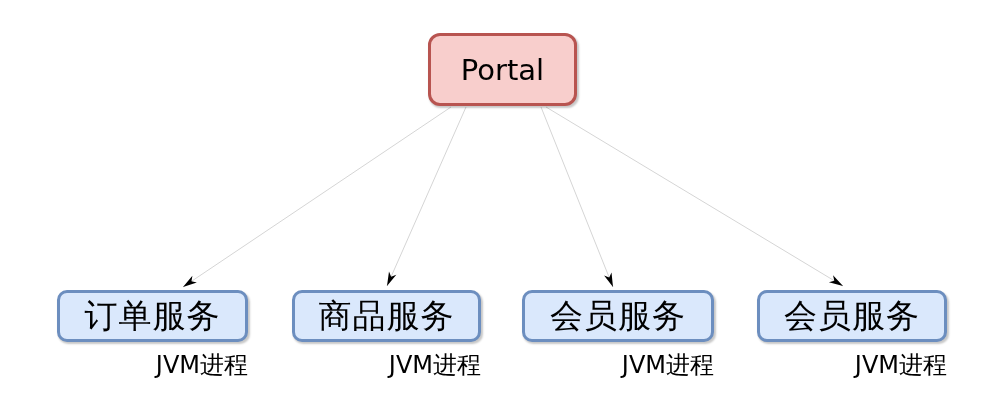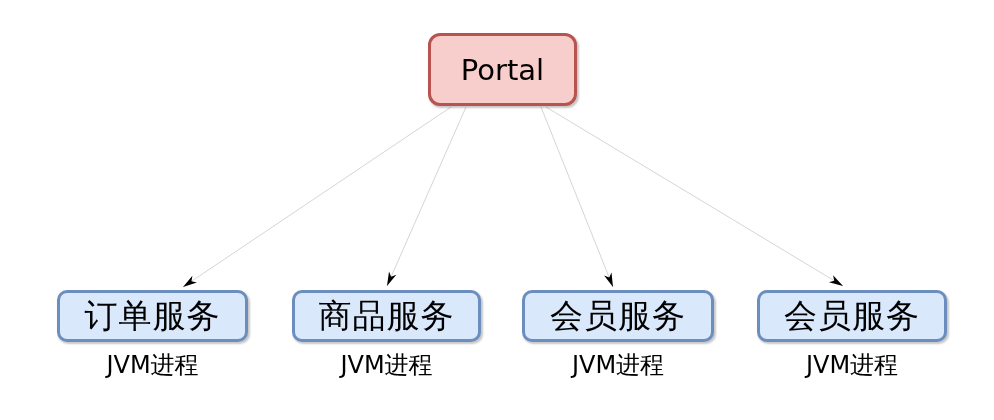--- a/index.html
+++ b/index.html
@@ -54,21 +54,21 @@
   }
   .node.s1 { left: 57px;  width: 191px; }
   .node.s2 { left: 292px; width: 189px; text-align: center; }
   .node.s3 { left: 522px; width: 192px; justify-content: center; }
   .node.s4 { left: 757px; width: 190px; }
   .sublabel {
     position: absolute;
     top: 350px;
     height: 30px;
     line-height: 30px;
-    text-align: center;
+    text-align: right;
     font-size: 24px;
     color: #000000;
     white-space: nowrap;
   }
   .sub1 { left: 57px;  width: 191px; }
   .sub2 { left: 292px; width: 189px; }
   .sub3 { left: 522px; width: 192px; }
   .sub4 { left: 757px; width: 190px; }
 </style>
 </head>

